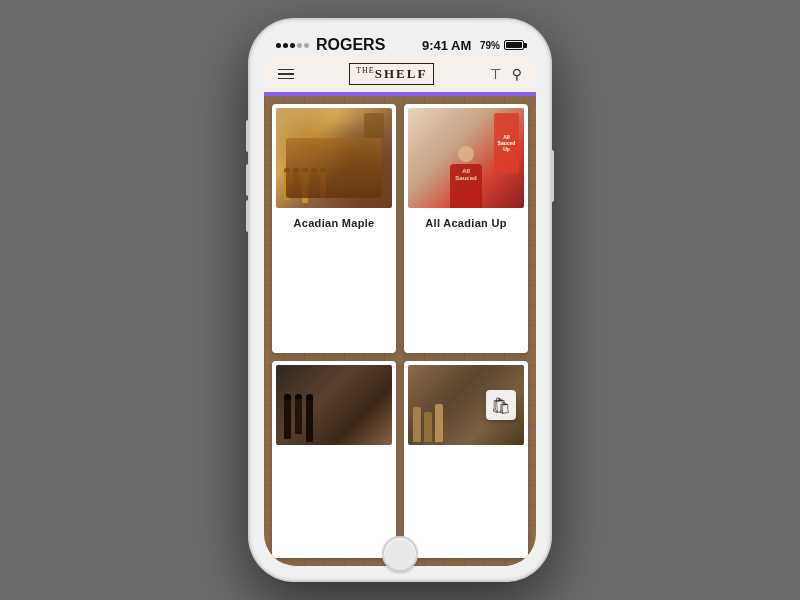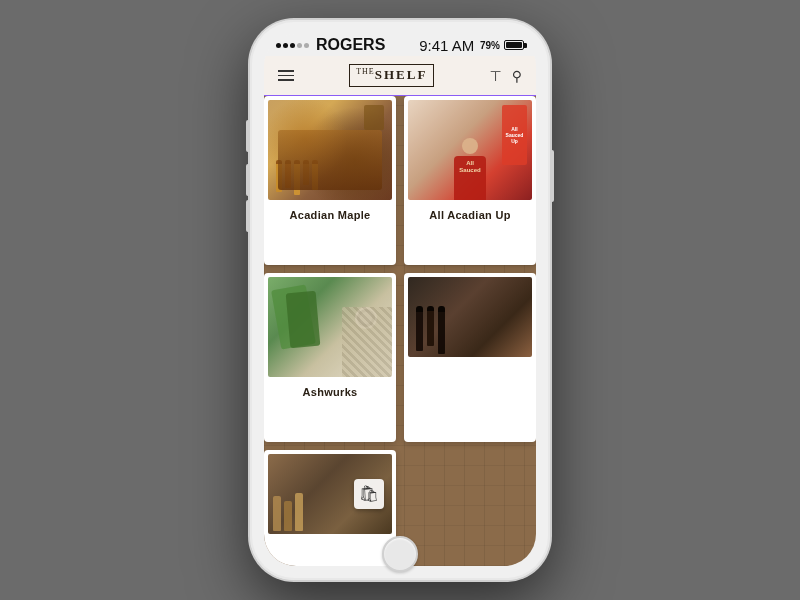--- a/index.html
+++ b/index.html
@@ -112,21 +112,21 @@
     }
 
     
     .nav-bar {
       height: 40px;
       background: #f5f0eb;
       display: flex;
       align-items: center;
       justify-content: space-between;
       padding: 0 14px;
-      border-bottom: 1px solid #8b5cf6;
+      border-bottom: 4px solid #8b5cf6;
     }
     .nav-logo {
       font-size: 13px;
       font-weight: 700;
       letter-spacing: 2px;
       color: #2a2015;
       border: 1.5px solid #2a2015;
       padding: 2px 6px;
       font-family: serif;
     }
@@ -157,20 +157,21 @@
           transparent 1px, transparent 20px
         );
       overflow: hidden;
       height: calc(100% - 62px);
     }
 
     .grid {
       display: grid;
       grid-template-columns: 1fr 1fr;
       gap: 8px;
+      padding: 8px;
       height: 100%;
       overflow-y: auto;
     }
 
     .card {
       background: #fff;
       border-radius: 4px;
       box-shadow: 0 2px 6px rgba(0,0,0,0.2);
       overflow: hidden;
       cursor: pointer;
@@ -311,21 +312,21 @@
       <div class="status-left">
         <div class="status-dots">
           <div class="status-dot"></div>
           <div class="status-dot"></div>
           <div class="status-dot"></div>
           <div class="status-dot" style="opacity:0.3"></div>
           <div class="status-dot" style="opacity:0.3"></div>
         </div>
         <span class="status-carrier">ROGERS</span>
       </div>
-      <div class="status-center" style="font-size:15px;font-weight:400;padding-left:28px;">9:41 AM</div>
+      <div class="status-center" style="font-size:13px;font-weight:700;padding-left:28px;">9:41 AM</div>
       <div class="status-right">
         <span>79%</span>
         <div class="battery-icon">
           <div class="battery-fill"></div>
         </div>
       </div>
     </div>
 
     <div class="nav-bar">
       <div class="hamburger">
@@ -379,38 +380,20 @@
 
                 <div style="position:absolute;top:5px;right:5px;width:25px;height:60px;background:rgba(220,60,40,0.85);border-radius:2px;display:flex;align-items:center;justify-content:center;">
                   <div style="font-size:5px;color:white;text-align:center;font-weight:700;line-height:1.2;">All<br>Sauced<br>Up</div>
                 </div>
               </div>
             </div>
           </div>
           <div class="card-label">All Acadian Up</div>
         </div>
 
-        <div class="card">
-          <div class="card-image-wrap">
-            <div class="img-mock">
-              <div class="img-ashwurks">
-
-                <div style="position:absolute;inset:0;">
-                  <div style="position:absolute;top:10px;left:8px;width:35px;height:60px;background:rgba(80,140,60,0.75);border-radius:3px;transform:rotate(-10deg);"></div>
-                  <div style="position:absolute;top:15px;left:20px;width:30px;height:55px;background:rgba(60,110,40,0.8);border-radius:3px;transform:rotate(-5deg);"></div>
-                  <div style="position:absolute;top:30px;right:15px;width:22px;height:22px;background:rgba(230,220,200,0.9);border-radius:50%;"></div>
-                  <div style="position:absolute;top:32px;right:17px;width:18px;height:18px;background:rgba(210,200,180,0.9);border-radius:50%;border:3px solid rgba(190,180,160,0.8);"></div>
-
-                  <div style="position:absolute;bottom:0;right:0;width:50px;height:70px;background:repeating-linear-gradient(45deg, rgba(200,190,160,0.6), rgba(200,190,160,0.6) 3px, rgba(170,160,130,0.6) 3px, rgba(170,160,130,0.6) 6px);border-radius:2px;"></div>
-                </div>
-              </div>
-            </div>
-          </div>
-          <div class="card-label">Ashwurks</div>
-        </div>
 
 
         <div class="card">
           <div style="padding:4px 4px 0;">
             <div class="img-bottom1" style="border-radius:2px;">
 
               <div style="position:absolute;bottom:3px;left:8px;display:flex;gap:4px;">
                 <div style="width:7px;height:45px;background:rgba(20,10,5,0.9);border-radius:3px 3px 1px 1px;border-top:6px solid rgba(10,5,2,0.95);"></div>
                 <div style="width:7px;height:40px;background:rgba(30,15,5,0.9);border-radius:3px 3px 1px 1px;border-top:5px solid rgba(10,5,2,0.95);"></div>
                 <div style="width:7px;height:48px;background:rgba(15,8,3,0.9);border-radius:3px 3px 1px 1px;border-top:6px solid rgba(10,5,2,0.95);"></div>

